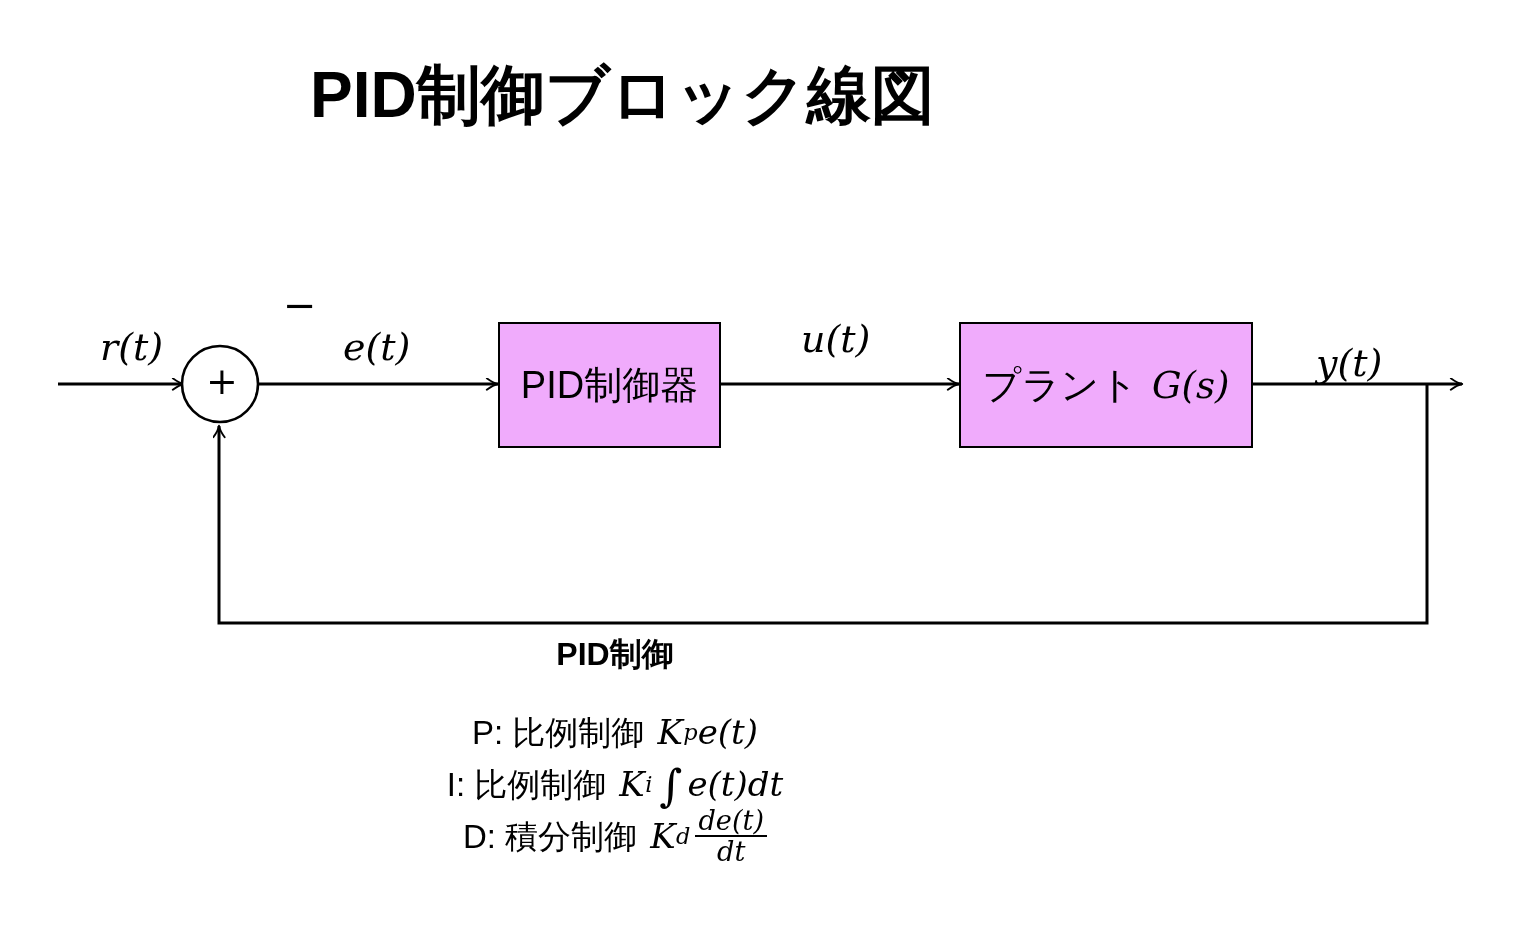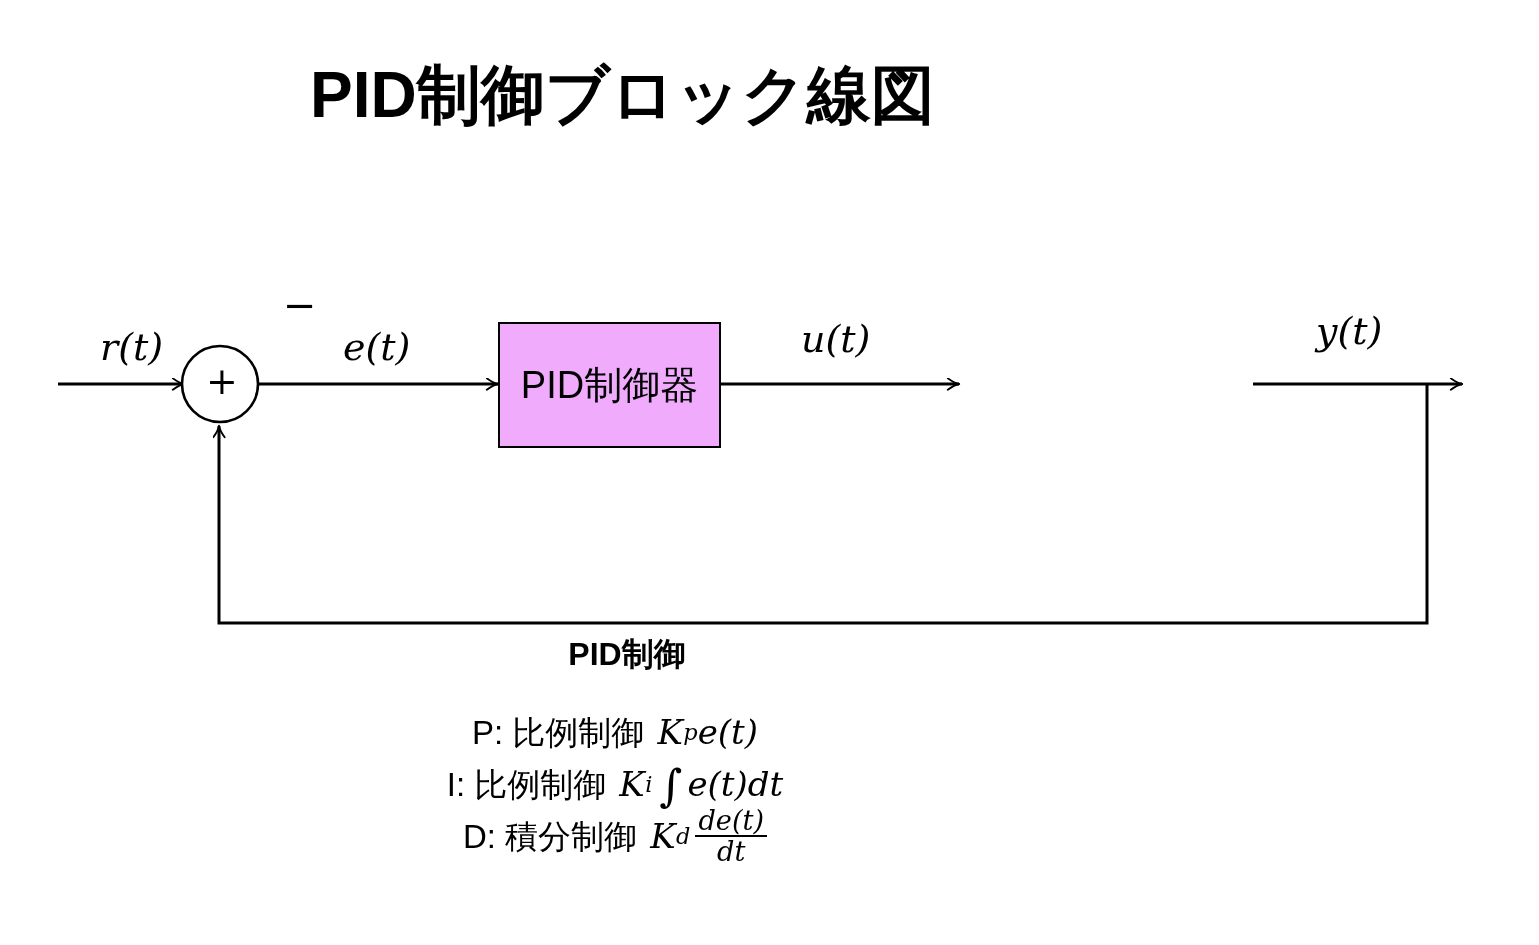--- a/index.html
+++ b/index.html
@@ -75,21 +75,21 @@
     position: absolute;
     font-family: "DejaVu Serif", serif;
     font-style: italic;
     font-size: 38px;
     white-space: nowrap;
     line-height: 1;
   }
   #label-r { left: 100px;   top: 328px; }
   #label-e { left: 343px;  top: 328px; }
   #label-u { left: 801px;  top: 320px; }
-  #label-y { left: 1316px; top: 312px; }
+  #label-y { left: 1316px; top: 344px; }
 
   
   #minus-sign {
     position: absolute;
     left: 283px;
     top: 285px;
     font-family: "DejaVu Serif", serif;
     font-size: 40px;
     line-height: 1;
   }
@@ -107,21 +107,20 @@
   
   .caption-heading {
     position: absolute;
     left: 0;
     top: 638px;
     width: 1230px;
     text-align: center;
     font-size: 32px;
     font-weight: bold;
     line-height: 1;
-    padding-left: 12px;
   }
   .formula-list {
     position: absolute;
     left: 0;
     top: 706px;
     width: 1230px;
   }
   .formula-row {
     display: flex;
     align-items: center;
@@ -207,20 +206,25 @@
 
     <polyline points="1427,384 1427,623 219,623 219,426" fill="none" stroke="#000" stroke-width="3" marker-end="url(#ah)"></polyline>
   </svg>
 
   <div class="block" id="pid-block">
     <div class="block-label">
       <span class="jp">PID制御器</span>
     </div>
   </div>
 
+  <div class="block" id="plant-block">
+    <div class="block-label">
+      <span class="jp">プラント</span><span class="math">G(s)</span>
+    </div>
+  </div>
 
   <div class="siglabel" id="label-r">r(t)</div>
   <div class="siglabel" id="label-e">e(t)</div>
   <div class="siglabel" id="label-u">u(t)</div>
   <div class="siglabel" id="label-y">y(t)</div>
 
   <div id="minus-sign">−</div>
   <div id="plus-sign">+</div>
 
   <div class="caption-heading">PID制御</div>

